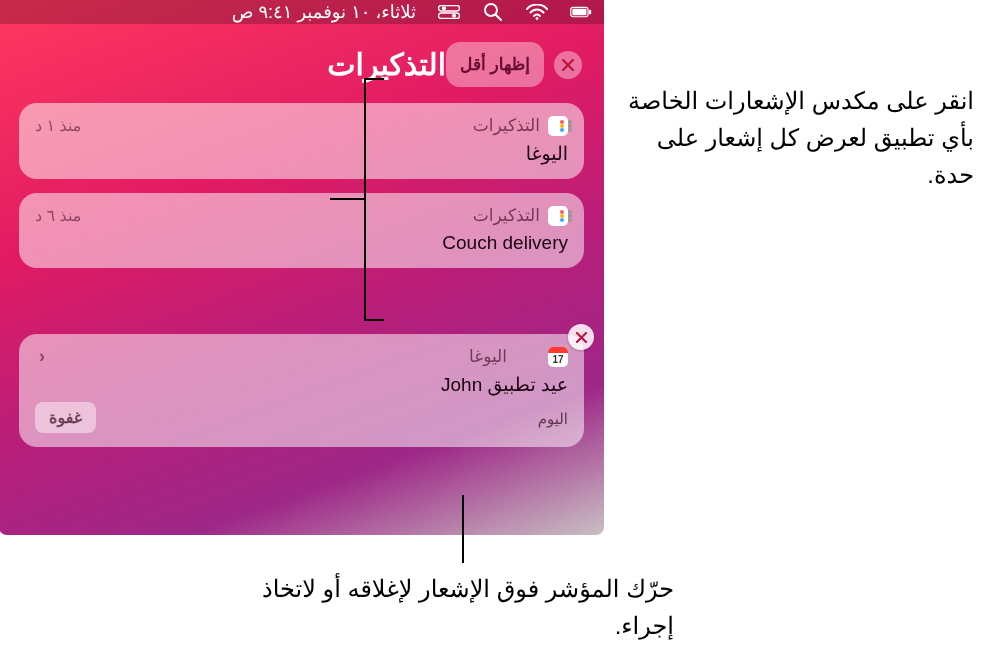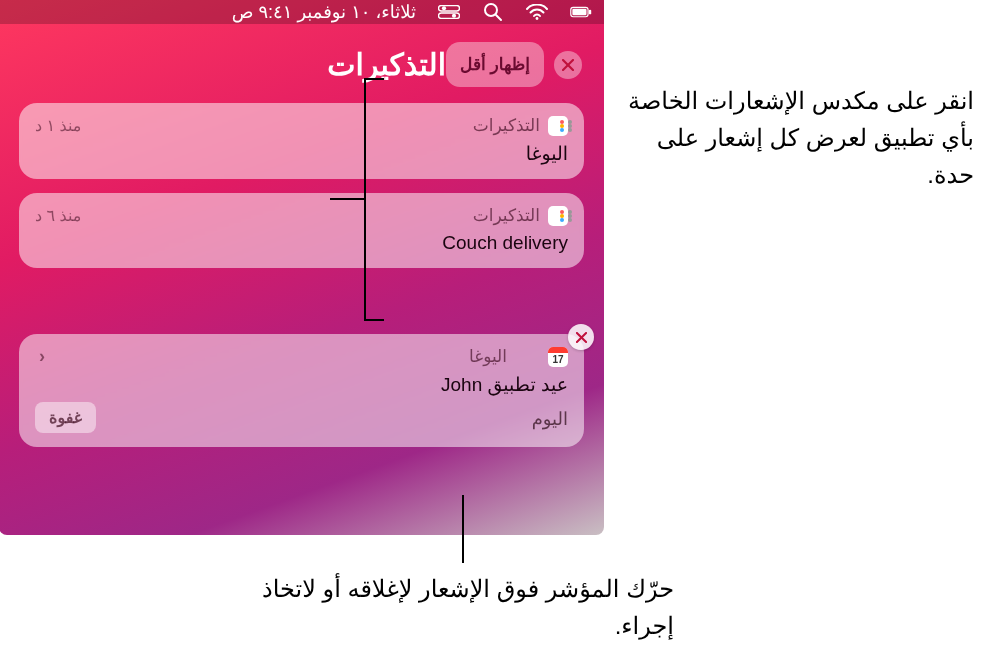--- a/index.html
+++ b/index.html
@@ -103,21 +103,21 @@
   margin-right: auto;
   font-size: 16px;
   color: rgba(60,10,30,0.55);
 }
 .card-title {
   font-size: 19px;
   font-weight: 400;
   color: #1a0510;
 }
 .card-sub {
-  font-size: 18px;
+  font-size: 15px;
   color: rgba(40,8,20,0.7);
   margin-top: 2px;
 }
 
 
 .appicon {
   width: 20px;
   height: 20px;
   border-radius: 5px;
   display: inline-flex;

